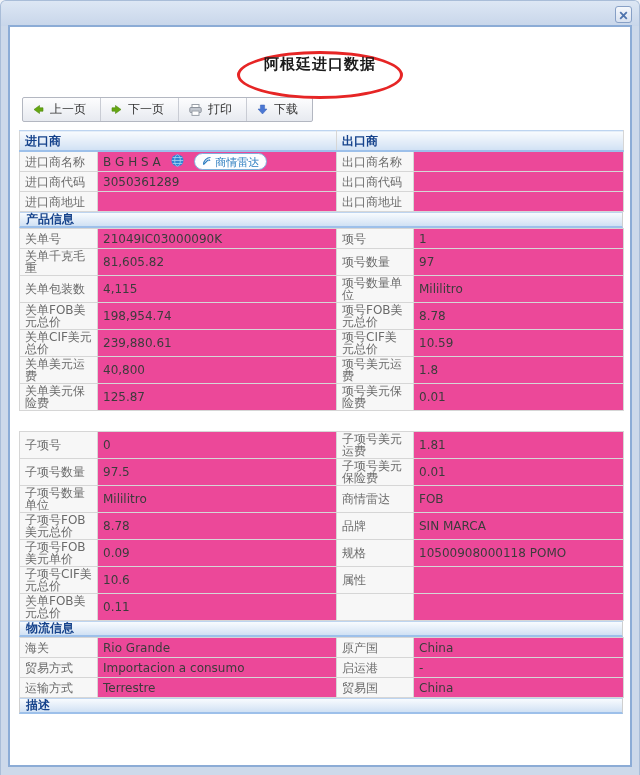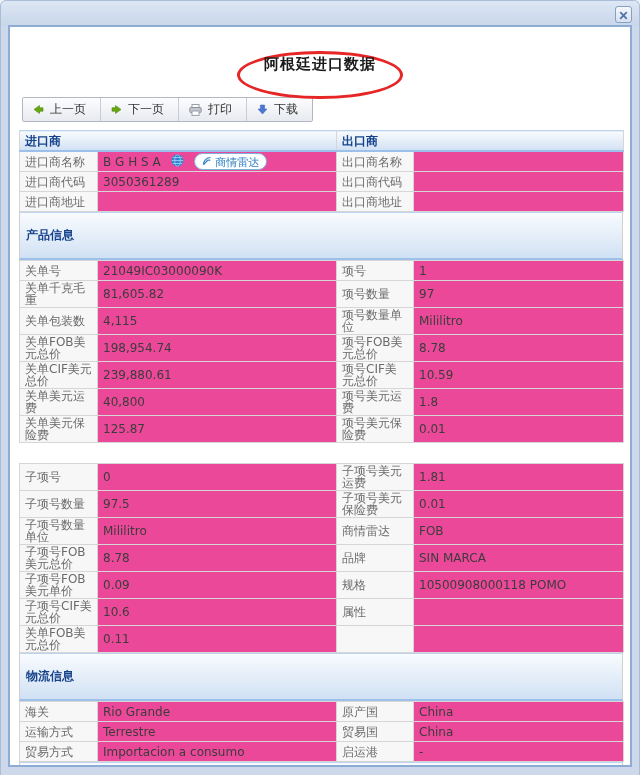--- a/index.html
+++ b/index.html
@@ -33,21 +33,21 @@
   .tablewrap { margin:8px 0 0 9px; width:604px; }
   table.grid { border-collapse:collapse; table-layout:fixed; width:604px;
     font-size:12px; }
   table.grid td, table.grid th { border:1px solid #d6d6d6; height:17px;
     line-height:12px; padding:1px 5px; vertical-align:middle; overflow:hidden; }
   td.lbl { background:#f7f7f7; color:#6b6b6b; text-align:left; padding:1px 3px; }
   td.val { background:#ec4899; color:#3c3c3c; text-align:left; }
   th.sec, .sec-header { background:linear-gradient(#f8fbfe,#dde9f7 70%,#d0e1f4);
     border-top:1px solid #bdd4f0 !important; border-bottom:2px solid #9dc0ea !important;
     color:#15428b; font-weight:bold; font-size:12px; text-align:left; }
-  .sec-header { width:590px; border:1px solid #cfcfcf; padding:16px 6px;
+  .sec-header { width:590px; border:1px solid #cfcfcf; padding:0 6px;
     line-height:13px; }
   .gap { height:20px; }
   .iname { vertical-align:middle; }
   .globe { margin-left:7px; vertical-align:middle; display:inline-block; cursor:pointer; }
   .radar-badge { display:inline-flex; align-items:flex-end; gap:3px; margin-left:6px;
     border:1px solid #7fb0dc; border-radius:9px; padding:0 7px; height:15px;
     color:#2d7dc0; font-size:11px; vertical-align:middle; cursor:pointer;
     background:#fdfeff; }
 </style>
 </head>
@@ -280,31 +280,31 @@
             <col style="width:210px">
           </colgroup>
         <tbody>
         <tr>
           <td class="lbl">海关</td>
           <td class="val">Rio Grande</td>
           <td class="lbl">原产国</td>
           <td class="val">China</td>
         </tr>
         <tr>
+          <td class="lbl">贸易方式</td>
+          <td class="val">Importacion a consumo</td>
+          <td class="lbl">启运港</td>
+          <td class="val">-</td>
+        </tr>
+        <tr>
           <td class="lbl">运输方式</td>
           <td class="val">Terrestre</td>
           <td class="lbl">贸易国</td>
           <td class="val">China</td>
         </tr>
-        <tr>
-          <td class="lbl">贸易方式</td>
-          <td class="val">Importacion a consumo</td>
-          <td class="lbl">启运港</td>
-          <td class="val">-</td>
-        </tr>
       </tbody>
         </table>
 
       <div class="sec-header">描述</div>
 
     </div>
   </div>
 </div>
 
 </body></html>

